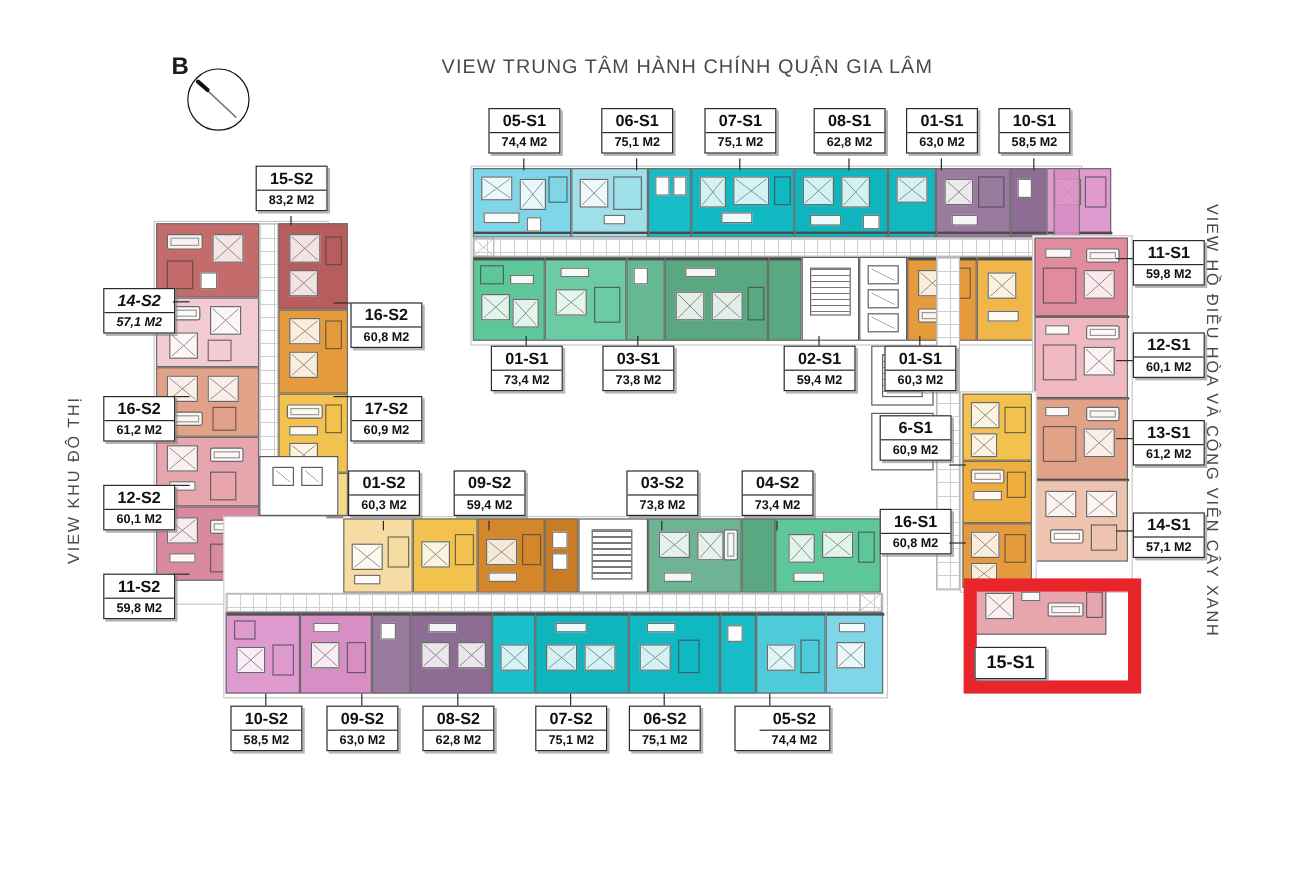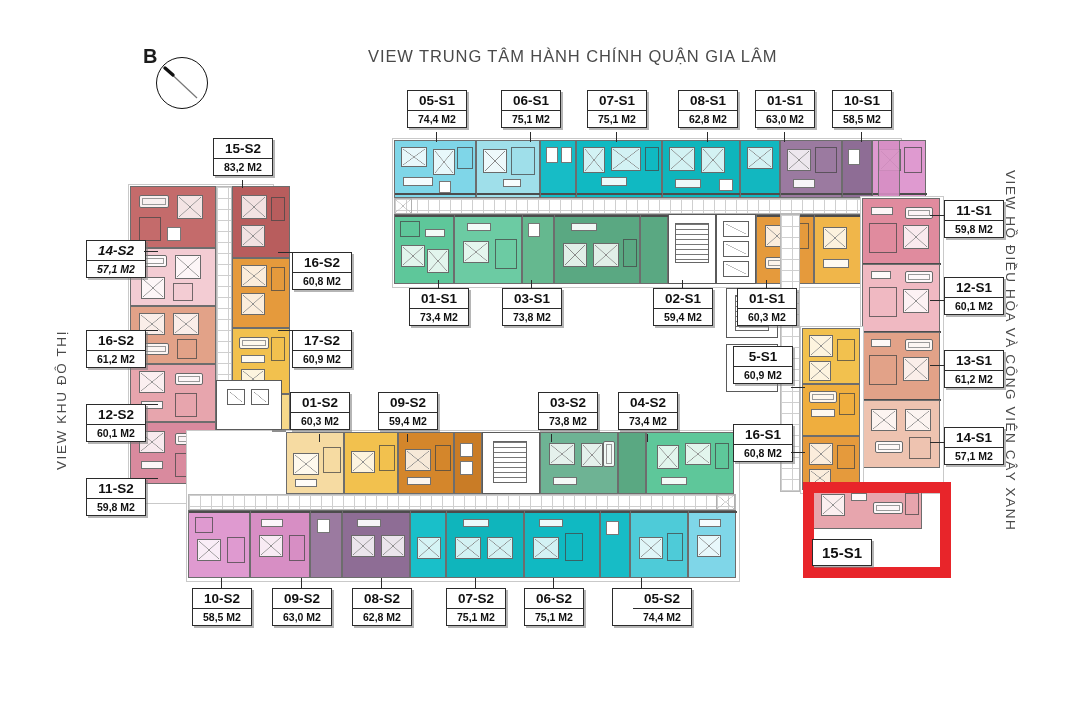--- a/index.html
+++ b/index.html
@@ -498,21 +498,21 @@
   </div>
   <div class="lead h" style="left:930px;top:365px;width:14px;"></div>
 
   <div class="tag" style="left:944px;top:427px;width:58px;">
     <div class="code">14-S1</div>
     <div class="area">57,1 M2</div>
   </div>
   <div class="lead h" style="left:930px;top:442px;width:14px;"></div>
 
   <div class="tag" style="left:733px;top:346px;width:58px;">
-    <div class="code">5-S1</div>
+    <div class="code">6-S1</div>
     <div class="area">60,9 M2</div>
   </div>
   <div class="lead h" style="left:791px;top:387px;width:14px;"></div>
 
   <div class="tag" style="left:733px;top:424px;width:58px;">
     <div class="code">16-S1</div>
     <div class="area">60,8 M2</div>
   </div>
   <div class="lead h" style="left:791px;top:452px;width:14px;"></div>
 
@@ -563,21 +563,21 @@
     <div class="area">60,3 M2</div>
   </div>
   <div class="lead v" style="left:319px;top:434px;height:8px;"></div>
 
   <div class="tag" style="left:378px;top:392px;width:58px;">
     <div class="code">09-S2</div>
     <div class="area">59,4 M2</div>
   </div>
   <div class="lead v" style="left:407px;top:434px;height:8px;"></div>
 
-  <div class="tag" style="left:538px;top:392px;width:58px;">
+  <div class="tag" style="left:522px;top:392px;width:58px;">
     <div class="code">03-S2</div>
     <div class="area">73,8 M2</div>
   </div>
   <div class="lead v" style="left:551px;top:434px;height:8px;"></div>
 
   <div class="tag" style="left:618px;top:392px;width:58px;">
     <div class="code">04-S2</div>
     <div class="area">73,4 M2</div>
   </div>
   <div class="lead v" style="left:647px;top:434px;height:8px;"></div>

